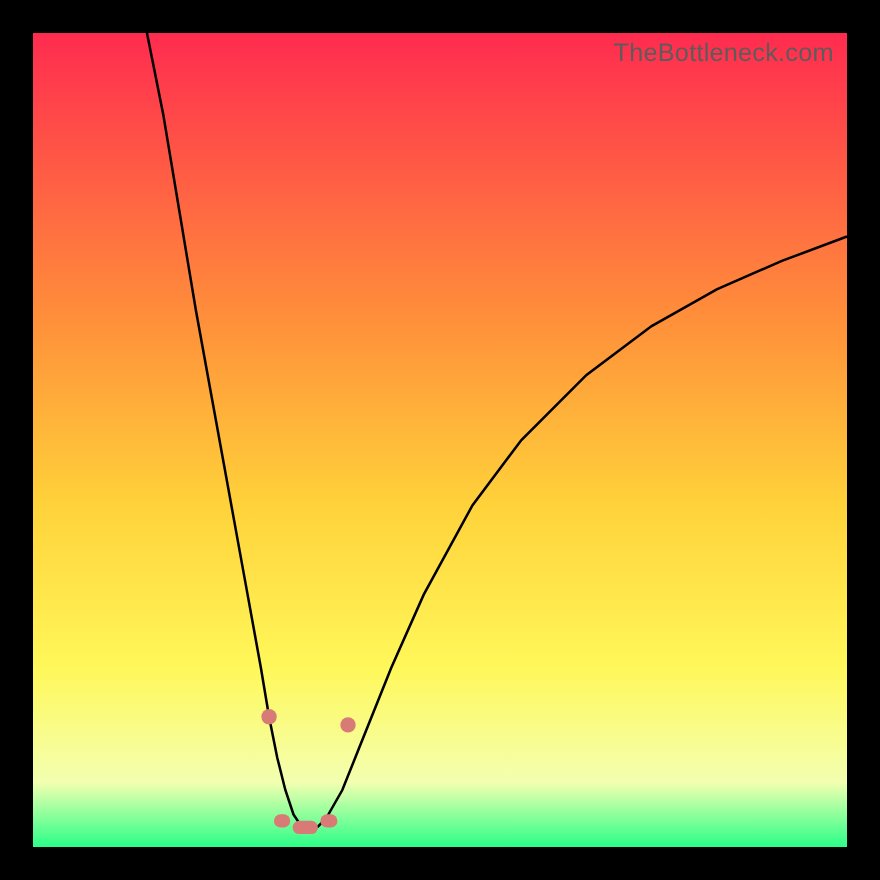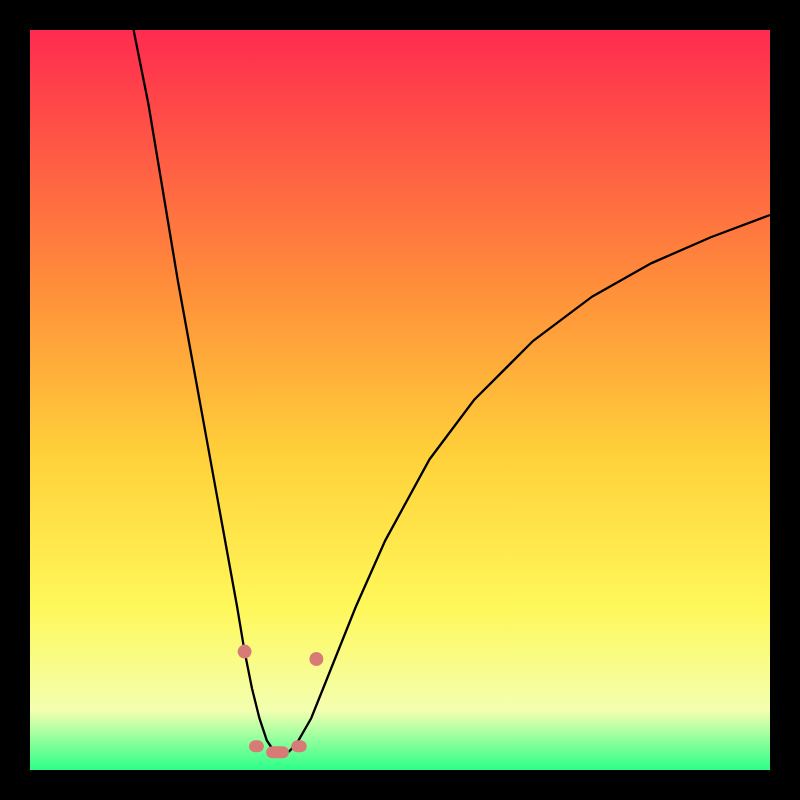--- a/index.html
+++ b/index.html
@@ -51,20 +51,21 @@
   .marker-bar {
     fill: #d87a76;
   }
 </style>
 </head>
 <body>
 
 <div class="frame">
   <div class="plot" id="plot" style="background: linear-gradient(rgb(255, 43, 79) 0%, rgb(255, 143, 58) 35%, rgb(255, 210, 58) 58%, rgb(255, 248, 90) 78%, rgb(243, 255, 176) 92%, rgb(43, 255, 136) 100%);">
 
+    <div class="watermark">TheBottleneck.com</div>
 
     <svg class="curve" viewBox="0 0 740 740" preserveAspectRatio="none">
       <path id="curvePath" class="curve-path" d="M103.6 0.0 L118.4 74.0 L133.2 162.8 L148.0 251.6 L162.8 333.0 L177.6 414.4 L192.4 495.8 L207.2 577.2 L214.6 621.6 L222.0 658.6 L229.4 688.2 L236.8 710.4 L244.2 721.5 L251.6 723.7 L259.0 721.5 L266.4 714.1 L281.2 688.2 L296.0 651.2 L325.6 577.2 L355.2 510.6 L399.6 429.2 L444.0 370.0 L503.2 310.8 L562.4 266.4 L621.6 233.1 L680.8 207.2 L740.0 185.0" style="stroke: rgb(0, 0, 0);"></path>
       <g id="markers">
           <circle cx="214.6" cy="621.6" r="7" class="marker-dot" style="fill: rgb(216, 122, 118);"></circle>
           <circle cx="286.38" cy="629" r="7" class="marker-dot" style="fill: rgb(216, 122, 118);"></circle>
           <rect x="219.04000000000002" y="710.32" width="14.799999999999983" height="12" rx="6" class="marker-bar" style="fill: rgb(216, 122, 118);"></rect>
           <rect x="236.06" y="716.24" width="22.939999999999998" height="12" rx="6" class="marker-bar" style="fill: rgb(216, 122, 118);"></rect>
           <rect x="261.21999999999997" y="710.32" width="15.54000000000002" height="12" rx="6" class="marker-bar" style="fill: rgb(216, 122, 118);"></rect>
         </g>

